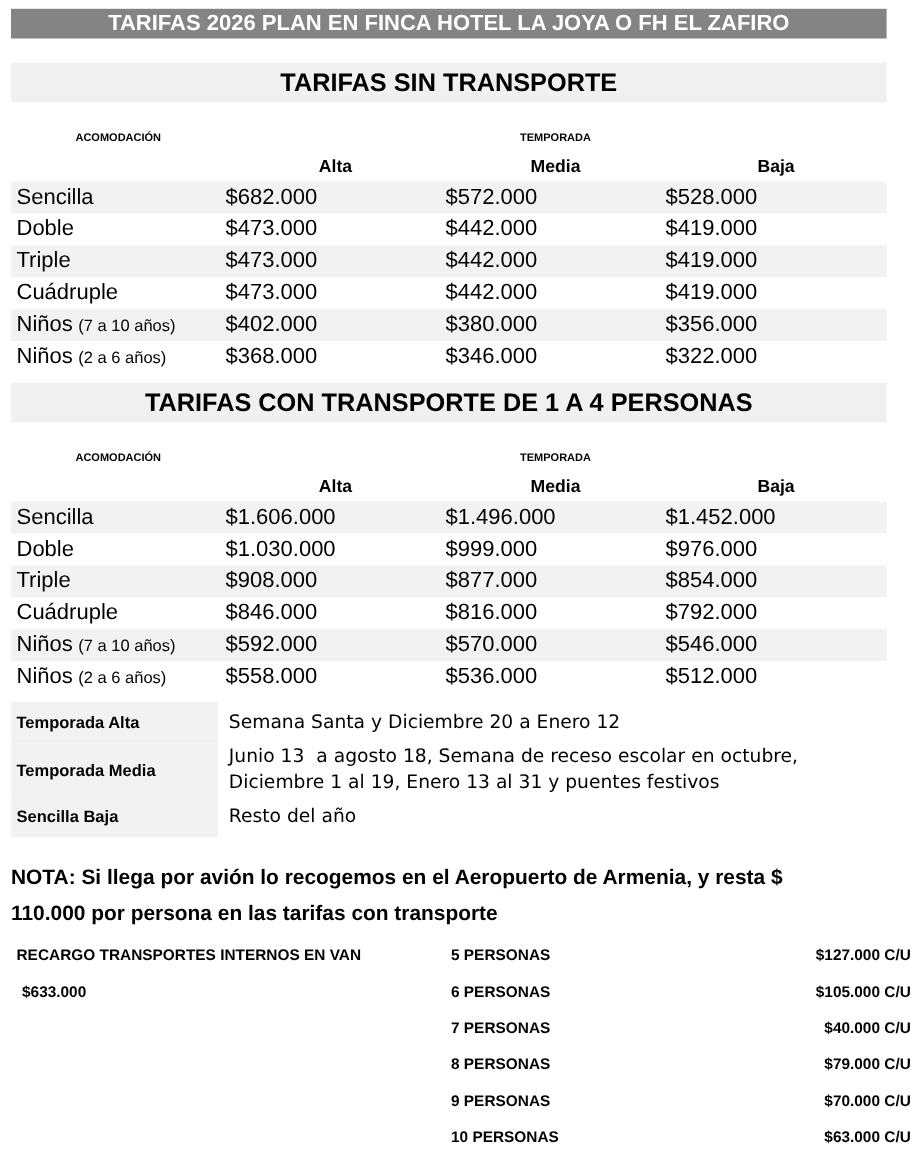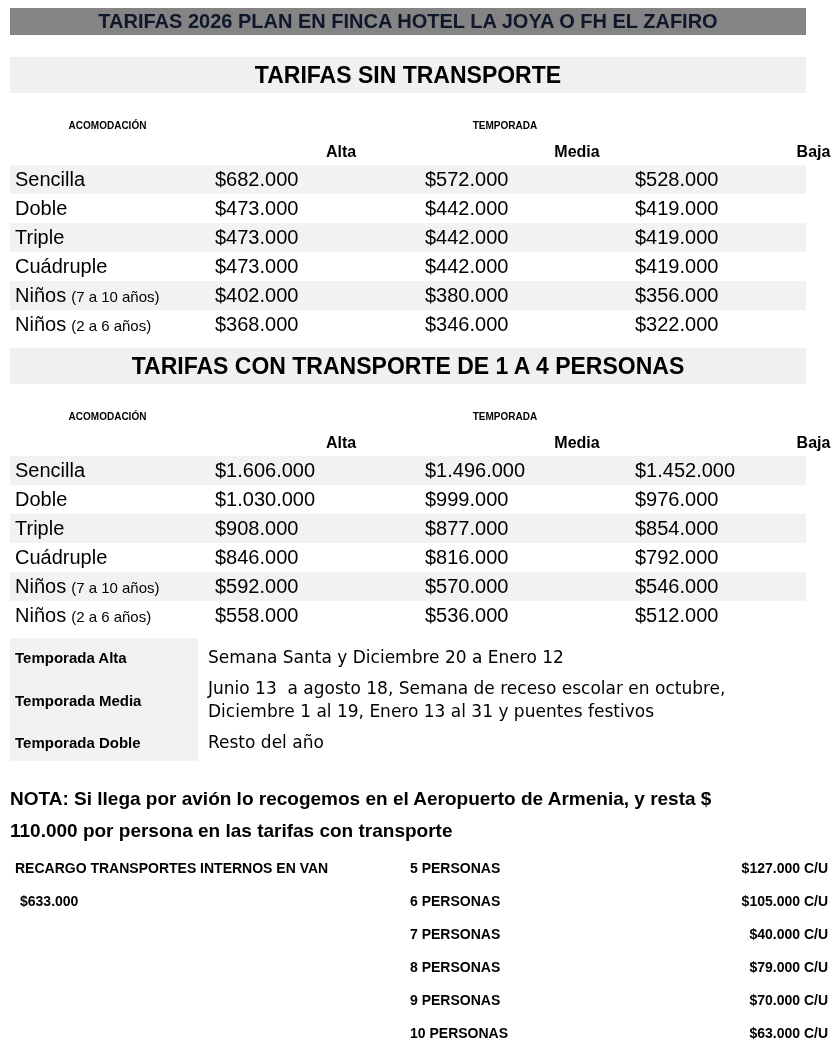--- a/index.html
+++ b/index.html
@@ -9,44 +9,44 @@
     background: #ffffff;
     overflow: hidden;
     font-family: "Liberation Sans", sans-serif;
     color: #000;
   }
   .content { margin: 8px 0 0 10px; width: 796px; }
 
   .banner {
     height: 27px; line-height: 27px;
     background: var(--banner_bg, #848484);
-    color: #0f172a; font-weight: bold; font-size: 20px;
+    color: #ffffff; font-weight: bold; font-size: 20px;
     text-align: center;
   }
 
   .section-title {
     height: 36px; line-height: 36px;
     background: var(--section_bg, #f0f0f0);
     font-weight: bold; font-size: 23px;
     text-align: center;
   }
   .st-1 { margin-top: 22px; }
   .st-2 { margin-top: 9px; }
 
   .grid4 { display: grid; grid-template-columns: 195px 200px 200px 201px; align-items: center; }
 
   .thead1 { height: 25px; margin-top: 20px; font-weight: bold; font-size: 10px; }
   .thead1 .h-acomod   { grid-column: 1; text-align: center; }
   .thead1 .h-temporada{ grid-column: 3; text-align: center; }
-  .thead2 { height: 27px; font-weight: bold; font-size: 16px; text-align: center; gap: 36px; }
+  .thead2 { height: 27px; font-weight: bold; font-size: 16px; text-align: center; }
   .thead2 .h-alta  { grid-column: 2; }
   .thead2 .h-media { grid-column: 3; }
   .thead2 .h-baja  { grid-column: 4; }
 
-  .trow { height: 29px; font-size: 20px; gap: 10px; }
+  .trow { height: 29px; font-size: 20px; }
   .trow.striped { background: var(--stripe_bg, #f2f2f2); }
   .trow .name  { padding-left: 5px; white-space: nowrap; }
   .trow .age   { font-size: 15px; margin-left: 5px; }
   .trow .price { text-align: left; }
 
   .seasons {
     margin-top: 8px;
     display: grid;
     grid-template-columns: 188px 1fr;
     grid-template-rows: 38px 48px 37px;
@@ -193,21 +193,21 @@
       <div class="price">$536.000</div>
       <div class="price">$512.000</div>
     </div>
   </div>
 
   <div class="seasons">
     <div class="season-label">Temporada Alta</div>
     <div class="season-desc"><span>Semana Santa y Diciembre 20 a Enero 12</span></div>
     <div class="season-label">Temporada Media</div>
     <div class="season-desc"><span>Junio 13  a agosto 18, Semana de receso escolar en octubre, Diciembre 1 al 19, Enero 13 al 31 y puentes festivos</span></div>
-    <div class="season-label">Temporada Doble</div>
+    <div class="season-label">Sencilla Baja</div>
     <div class="season-desc"><span>Resto del año</span></div>
   </div>
 
   <div class="nota">NOTA: Si llega por avión lo recogemos en el Aeropuerto de Armenia, y resta $ 110.000 por persona en las tarifas con transporte</div>
 
   <div class="van">
     <div class="left">RECARGO TRANSPORTES INTERNOS EN VAN</div>
     <div class="persons">5 PERSONAS</div>
     <div class="price">$127.000 C/U</div>
 

